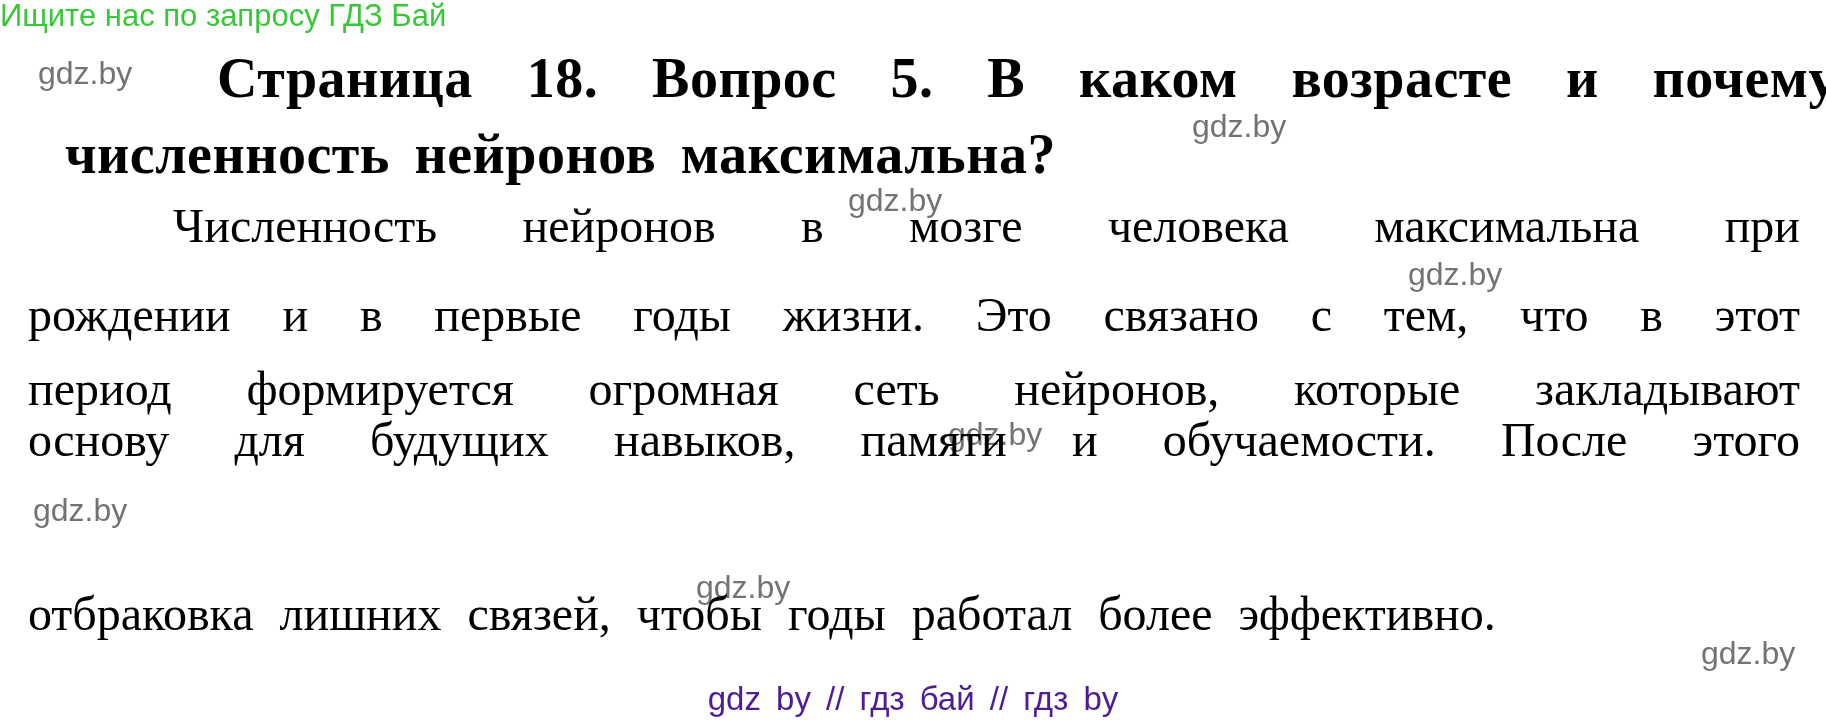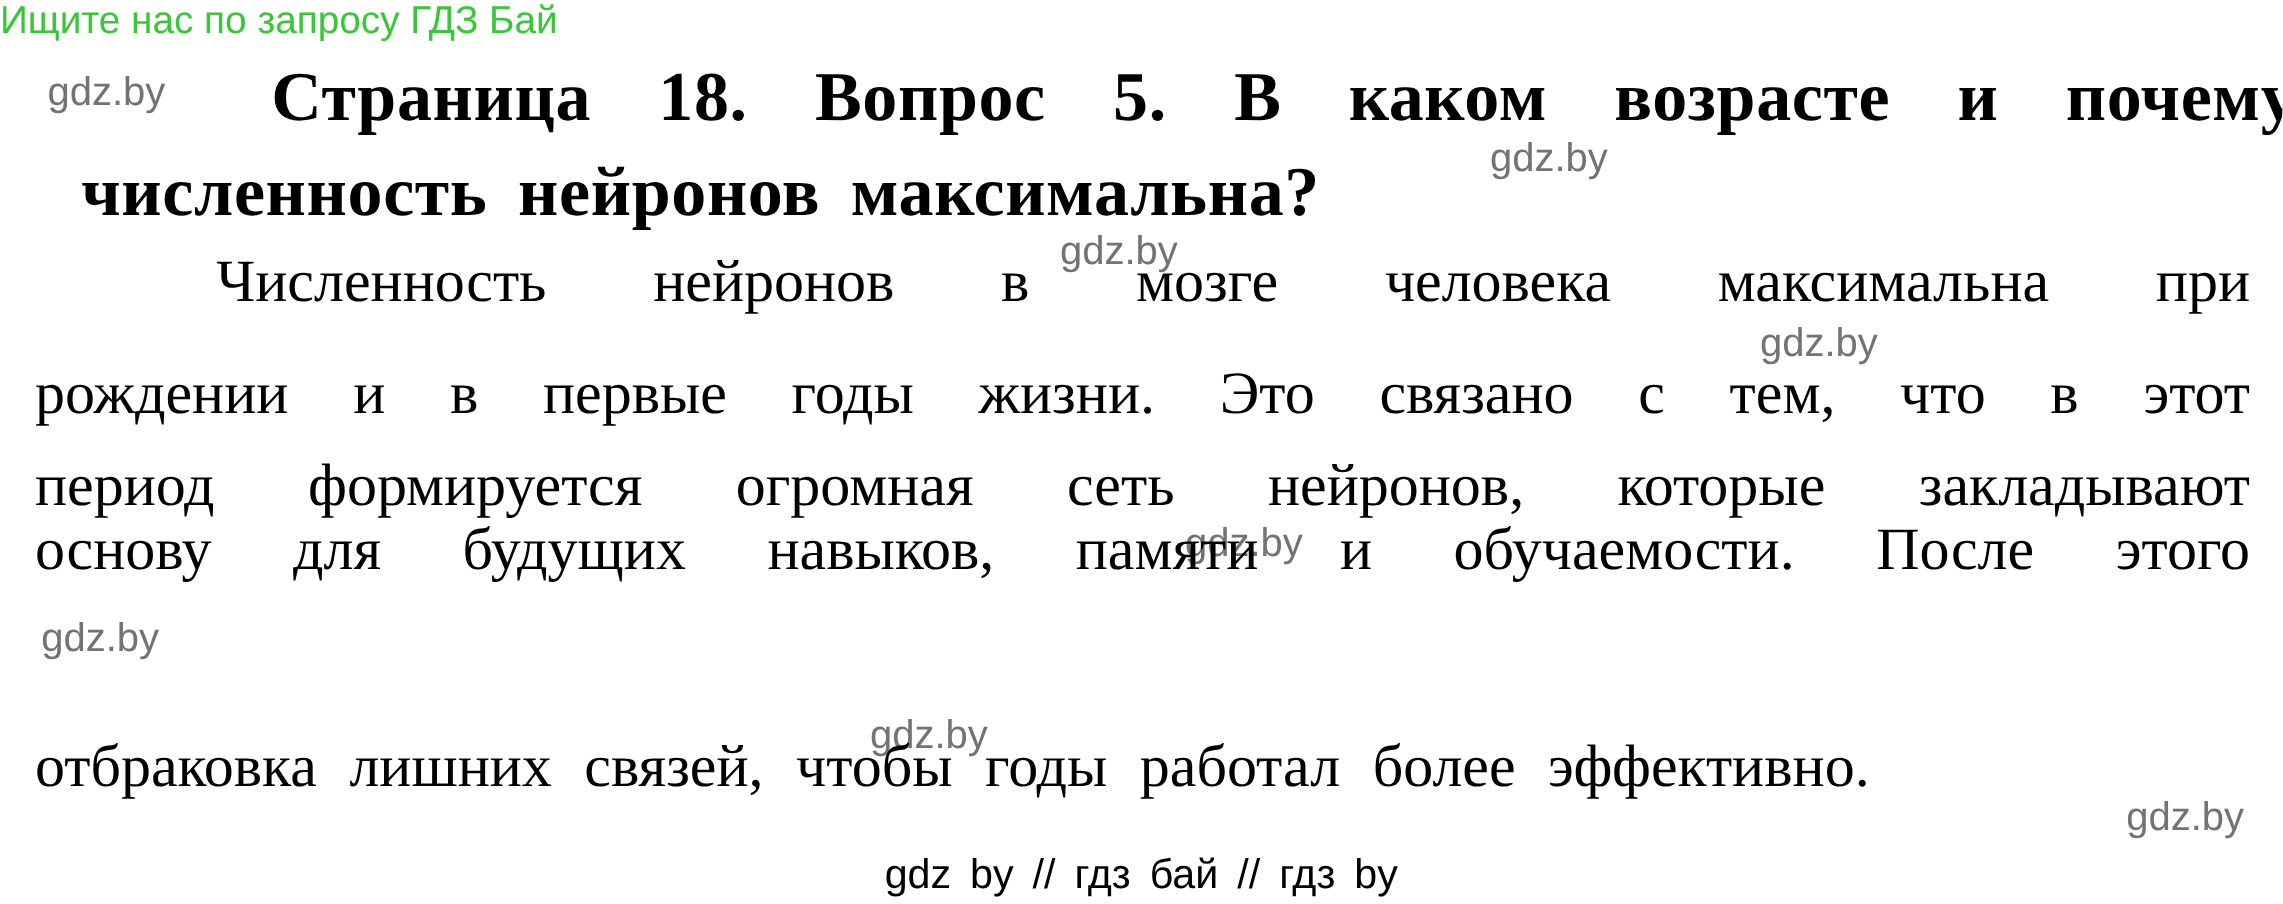--- a/index.html
+++ b/index.html
@@ -64,21 +64,21 @@
   .wm7 { left: 696px;  top: 569px; }
   .wm8 { left: 1701px; top: 635px; }
   .footer {
     position: absolute;
     top: 681px; left: 0;
     width: 100%;
     text-align: center;
     font-family: "Liberation Sans", "DejaVu Sans", sans-serif;
     font-size: 33px;
     line-height: 36px;
-    color: #000000;
+    color: #4c1d95;
     word-spacing: 6px;
   }
 </style>
 </head>
 <body>
 
 <div class="page">
 
   <div class="banner">Ищите нас по запросу ГДЗ Бай</div>
 

